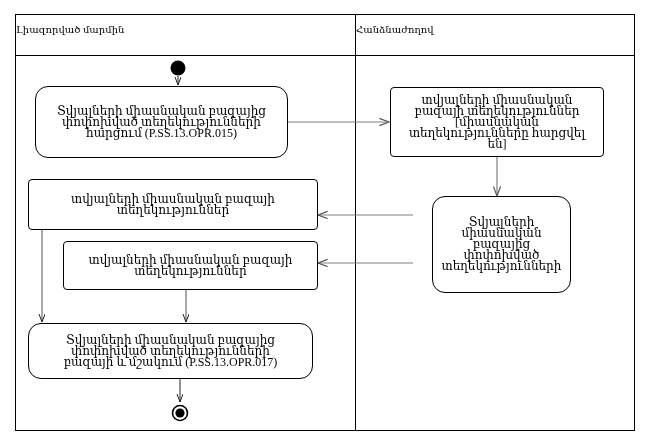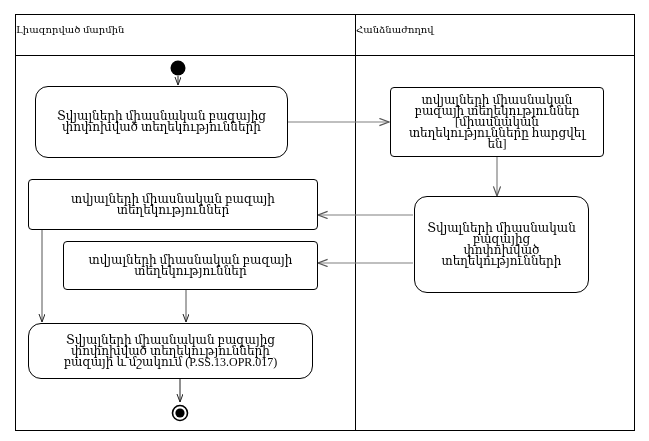--- a/index.html
+++ b/index.html
@@ -107,31 +107,32 @@
   <div class="lane-title" style="left:16px; top:24px; width:339px;">
     <span>Լիազորված մարմին</span>
   </div>
   <div class="lane-title" style="left:356px; top:24px; width:278px;">
     <span>Հանձնաժողով</span>
   </div>
 
   <div class="node activity" style="left:35px; top:86px; width:253px; height:72px;">
     <span class="node-label">
       <span class="ln">Տվյալների միասնական բազայից փոփոխված տեղեկությունների</span>
+      <span class="ln">հարցում (P.SS.13.OPR.015)</span>
     </span>
   </div>
 
   <div class="node object" style="left:390px; top:87px; width:214px; height:70px;">
     <span class="node-label">
       <span class="ln">տվյալների միասնական բազայի տեղեկություններ</span>
       <span class="ln">[միասնական տեղեկությունները հարցվել են]</span>
     </span>
   </div>
 
-  <div class="node activity" style="left:414px; top:196px; width:175px; height:97px;">
+  <div class="node activity" style="left:432px; top:196px; width:139px; height:97px;">
     <span class="node-label">
       <span class="ln">Տվյալների միասնական բազայից</span>
       <span class="ln">փոփոխված տեղեկությունների</span>
     </span>
   </div>
 
   <div class="node object" style="left:28px; top:179px; width:290px; height:51px;">
     <span class="node-label">
       <span class="ln">տվյալների միասնական բազայի տեղեկություններ</span>
     </span>

